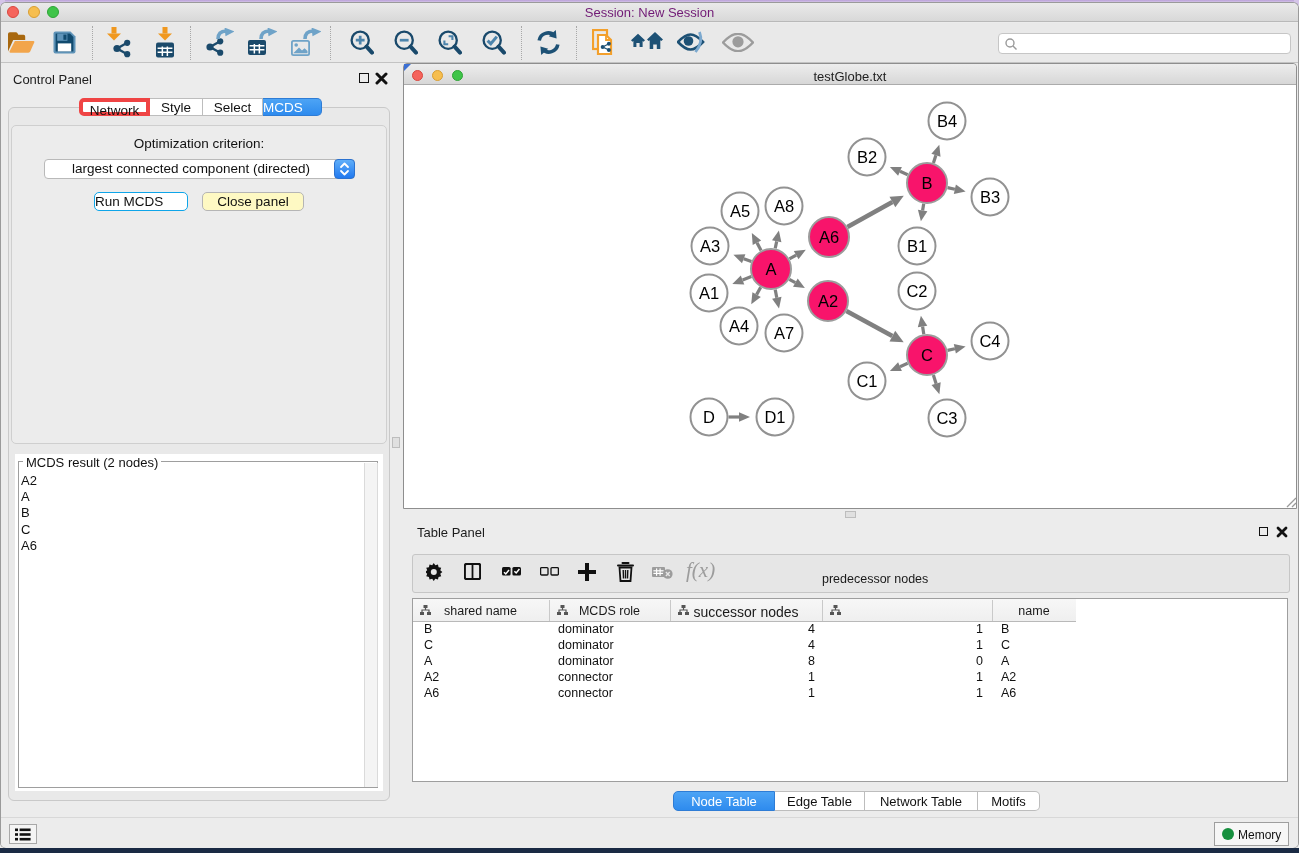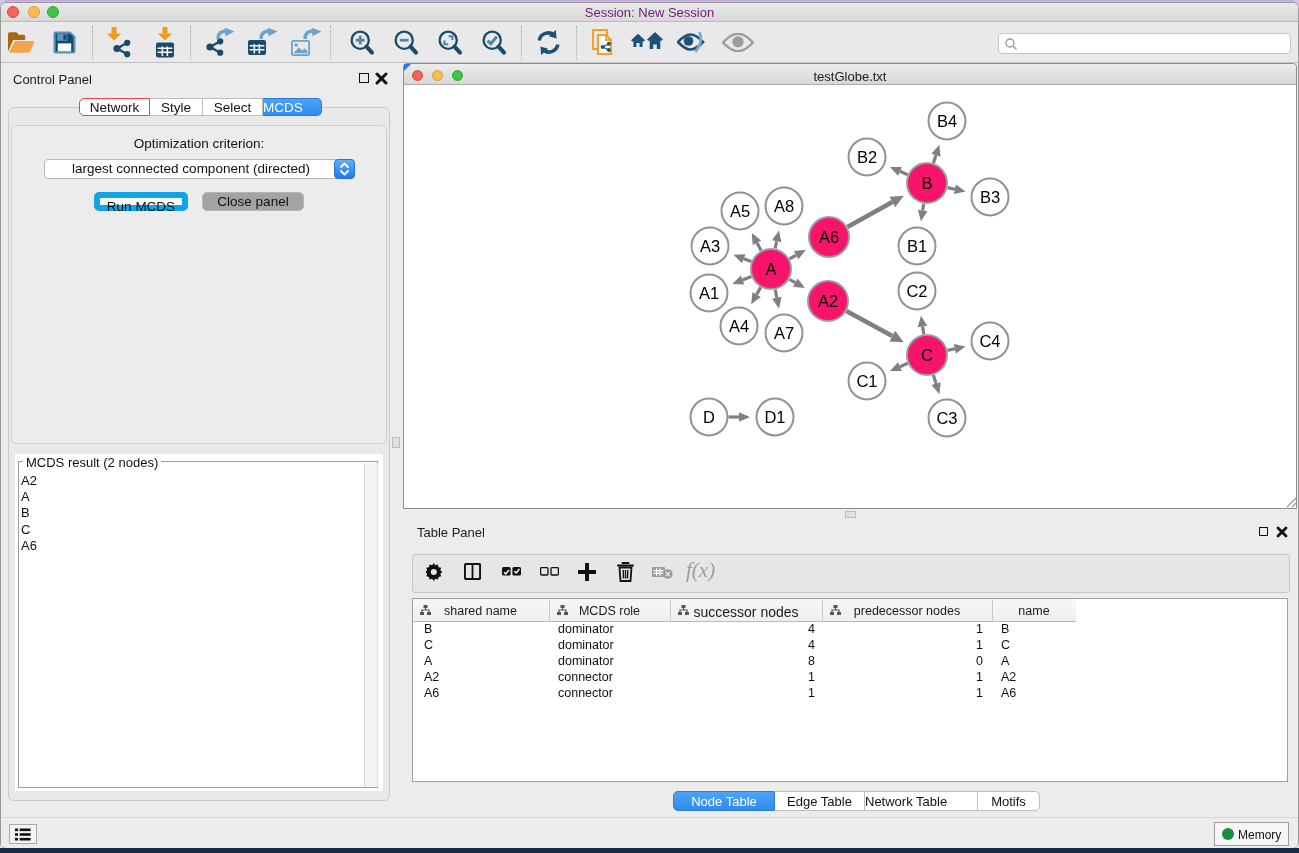--- a/index.html
+++ b/index.html
@@ -168,37 +168,37 @@
 <div class="abs" style="left:359px;top:73px;width:10px;height:10px;border:1.5px solid #111"></div>
 <svg class="abs" style="left:375px;top:72px" width="13" height="13" viewBox="0 0 13 13">
     <path d="M2 2 L11 11 M11 2 L2 11" stroke="#111" stroke-width="3" stroke-linecap="round"></path>
   </svg>
 
 <div class="abs" style="left:8px;top:107px;width:382px;height:694px;background:#E9E9E9;border:1px solid #C9C9C9;border-radius:6px"></div>
 
 <div class="abs" style="left:11px;top:125px;width:376px;height:319px;background:#ECECEC;border:1px solid #CFCFCF;border-radius:5px"></div>
 
 <div class="abs" style="left:79px;top:98px;height:18px;display:flex;font-size:13.5px">
- <div style="width:71px;background:#fff;border:1px solid #ef4444;border-radius:5px 0 0 5px;text-align:center;line-height:17px;color:#111">Network</div>
+ <div style="width:71px;background:#fff;border:4px solid #ef4444;border-radius:5px 0 0 5px;text-align:center;line-height:17px;color:#111">Network</div>
  <div style="width:53px;background:#fff;border:1px solid #BDBDBD;border-left:none;text-align:center;line-height:17px;color:#111">Style</div>
  <div style="width:60px;background:#fff;border:1px solid #BDBDBD;border-left:none;text-align:center;line-height:17px;color:#111">Select</div>
  <div style="width:59px;background:linear-gradient(#4DA4F5,#2E8BEE);border:1px solid #2E7CD5;border-left:none;border-radius:0 5px 5px 0;text-align:left;line-height:17px;color:#fff">MCDS</div>
 </div>
 <div class="abs" style="left:0;top:136px;width:398px;text-align:center;font-size:13.5px;color:#111">Optimization criterion:</div>
 
 <div class="abs" style="left:44px;top:159px;width:311px;height:20px;background:#fff;border:1px solid #B9B9B9;border-radius:4px"></div>
 <div class="abs" style="left:49px;top:161px;width:284px;text-align:center;font-size:13.5px;color:#111">largest connected component (directed)</div>
 <div class="abs" style="left:334px;top:159px;width:21px;height:20px;border-radius:4px;background:linear-gradient(#5FAEF9,#2179EF);border:1px solid #2B72D0"></div>
 <svg class="abs" style="left:338px;top:162px" width="13" height="14" viewBox="0 0 13 14">
     <path d="M3 5 L6.5 1.5 L10 5" fill="none" stroke="#fff" stroke-width="1.8" stroke-linejoin="round" stroke-linecap="round"></path>
     <path d="M3 9 L6.5 12.5 L10 9" fill="none" stroke="#fff" stroke-width="1.8" stroke-linejoin="round" stroke-linecap="round"></path>
   </svg>
 
-<div class="abs" style="left:94px;top:192px;width:94px;height:19px;background:#fff;border:6px solid #0ea5e9;border-radius:5px;text-align:center;font-size:13.5px;line-height:18px;color:#111">Run MCDS</div>
-<div class="abs" style="left:202px;top:192px;width:102px;height:19px;background:#a3a3a3;border:1px solid #B5B5B5;border-radius:5px;text-align:center;font-size:13.5px;line-height:18px;color:#111">Close panel</div>
+<div class="abs" style="left:94px;top:192px;width:94px;height:19px;background:#fff;border:1px solid #0ea5e9;border-radius:5px;font-size:13.5px;line-height:18px;color:#111">Run MCDS</div>
+<div class="abs" style="left:202px;top:192px;width:102px;height:19px;background:#fef9c3;border:1px solid #B5B5B5;border-radius:5px;text-align:center;font-size:13.5px;line-height:18px;color:#111">Close panel</div>
 
 <div class="abs" style="left:15px;top:454px;width:368px;height:337px;background:#fff"></div>
 <div class="abs" style="left:18px;top:461px;width:360px;height:327px;border:1px solid #9E9E9E"></div>
 <div class="abs" style="left:23px;top:455px;background:#fff;padding:0 3px;font-size:13px;color:#111">MCDS result (2 nodes)</div>
 <div class="abs" style="left:364px;top:463px;width:14px;height:324px;background:#F4F4F4;border-left:1px solid #DADADA;border-right:1px solid #DADADA"></div>
 <div class="abs" style="left:21px;top:473px;font-size:13px;color:#111;line-height:16.2px">A2<br>A<br>B<br>C<br>A6</div>
 
 <div class="abs" style="left:403px;top:63px;width:894px;height:446px;background:#fff;border:1px solid #8E8E8E;border-radius:4px 4px 0 0"></div>
 <div class="abs" style="left:404px;top:64px;width:892px;height:21px;border-radius:4px 4px 0 0;background:linear-gradient(#EDEDED,#D7D7D7);border-bottom:1px solid #ABABAB"></div>
 <svg class="abs" style="left:404px;top:64px" width="7" height="7" viewBox="0 0 7 7">
@@ -367,21 +367,21 @@
     <path d="M5.5 3 L5.5 5 M2 7 L2 5 L9 5 L9 7" fill="none" stroke="#555" stroke-width="1.2"></path>
   </svg>
 <div class="abs" style="left:670px;top:604px;width:152px;text-align:center;font-size:14px;color:#1a1a1a">successor nodes</div>
 <div class="abs" style="left:822px;top:600px;width:1px;height:21px;background:#C9C9C9"></div>
 <svg class="abs" style="left:830px;top:605px" width="11" height="10" viewBox="0 0 11 10">
     <rect x="3.5" y="0" width="4" height="3" fill="#555"></rect>
     <rect x="0" y="7" width="4" height="3" fill="#555"></rect>
     <rect x="7" y="7" width="4" height="3" fill="#555"></rect>
     <path d="M5.5 3 L5.5 5 M2 7 L2 5 L9 5 L9 7" fill="none" stroke="#555" stroke-width="1.2"></path>
   </svg>
-<div class="abs" style="left:822px;top:604px;width:170px;text-align:center;font-size:12.5px;color:#1a1a1a">predecessor nodes</div>
+<div class="abs" style="left:822px;top:572px;width:170px;text-align:left;font-size:12.5px;color:#1a1a1a">predecessor nodes</div>
 <div class="abs" style="left:992px;top:600px;width:1px;height:21px;background:#C9C9C9"></div>
 <div class="abs" style="left:992px;top:604px;width:84px;text-align:center;font-size:12.5px;color:#1a1a1a">name</div>
 <div class="abs" style="left:424px;top:622px;font-size:12.5px;color:#111">B</div>
 <div class="abs" style="left:558px;top:622px;font-size:12.5px;color:#111">dominator</div>
 <div class="abs" style="left:700px;top:622px;width:115px;text-align:right;font-size:12.5px;color:#111">4</div>
 <div class="abs" style="left:870px;top:622px;width:113px;text-align:right;font-size:12.5px;color:#111">1</div>
 <div class="abs" style="left:1001px;top:622px;font-size:12.5px;color:#111">B</div>
 <div class="abs" style="left:424px;top:638px;font-size:12.5px;color:#111">C</div>
 <div class="abs" style="left:558px;top:638px;font-size:12.5px;color:#111">dominator</div>
 <div class="abs" style="left:700px;top:638px;width:115px;text-align:right;font-size:12.5px;color:#111">4</div>
@@ -399,21 +399,21 @@
 <div class="abs" style="left:1001px;top:670px;font-size:12.5px;color:#111">A2</div>
 <div class="abs" style="left:424px;top:686px;font-size:12.5px;color:#111">A6</div>
 <div class="abs" style="left:558px;top:686px;font-size:12.5px;color:#111">connector</div>
 <div class="abs" style="left:700px;top:686px;width:115px;text-align:right;font-size:12.5px;color:#111">1</div>
 <div class="abs" style="left:870px;top:686px;width:113px;text-align:right;font-size:12.5px;color:#111">1</div>
 <div class="abs" style="left:1001px;top:686px;font-size:12.5px;color:#111">A6</div>
 
 <div class="abs" style="left:673px;top:791px;height:20px;display:flex;font-size:13px">
     <div style="width:102px;background:linear-gradient(#4DA4F5,#2E8BEE);border:1px solid #2E7CD5;border-radius:5px 0 0 5px;text-align:center;line-height:19px;color:#fff">Node Table</div>
     <div style="width:90px;background:#fff;border:1px solid #BDBDBD;border-left:none;text-align:center;line-height:19px;color:#111">Edge Table</div>
-    <div style="width:113px;background:#fff;border:1px solid #BDBDBD;border-left:none;line-height:19px;color:#111">Network Table</div>
+    <div style="width:113px;background:#fff;border:1px solid #BDBDBD;border-left:none;text-align:center;line-height:19px;color:#111">Network Table</div>
     <div style="width:62px;background:#fff;border:1px solid #BDBDBD;border-left:none;border-radius:0 5px 5px 0;text-align:center;line-height:19px;color:#111">Motifs</div>
   </div>
 
 <div class="abs" style="left:1px;top:817px;width:1297px;height:31px;background:#ECECEC;border-top:1px solid #D8D8D8;border-radius:0 0 5px 5px"></div>
 <div class="abs" style="left:9px;top:824px;width:28px;height:20px;background:#F4F4F4;border:1px solid #A8A8A8"></div>
 <svg class="abs" style="left:15px;top:828px" width="16" height="13" viewBox="0 0 16 13">
     <g fill="#111">
       <rect x="0" y="0.5" width="3" height="2.6"></rect>
       <rect x="0" y="5.2" width="3" height="2.6"></rect>
       <rect x="0" y="9.9" width="3" height="2.6"></rect>

